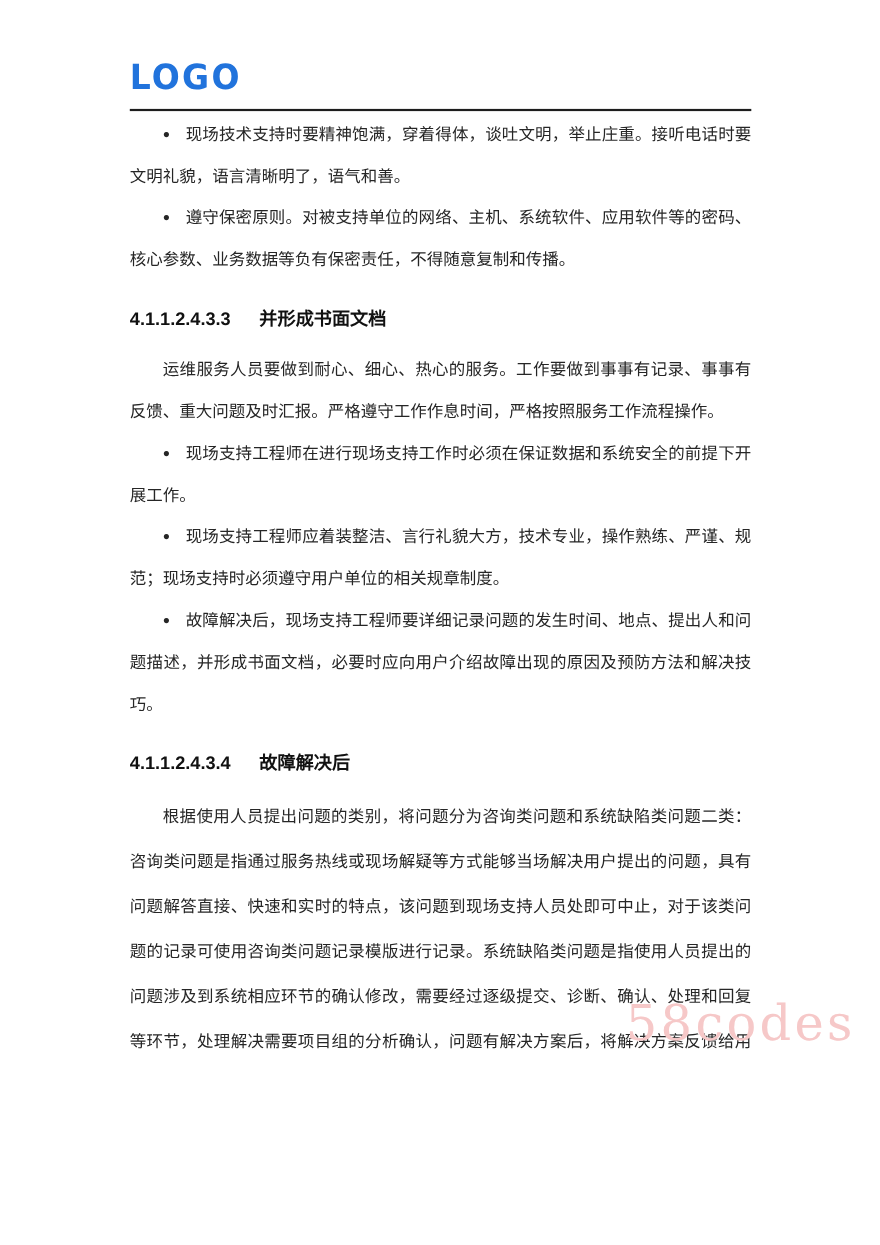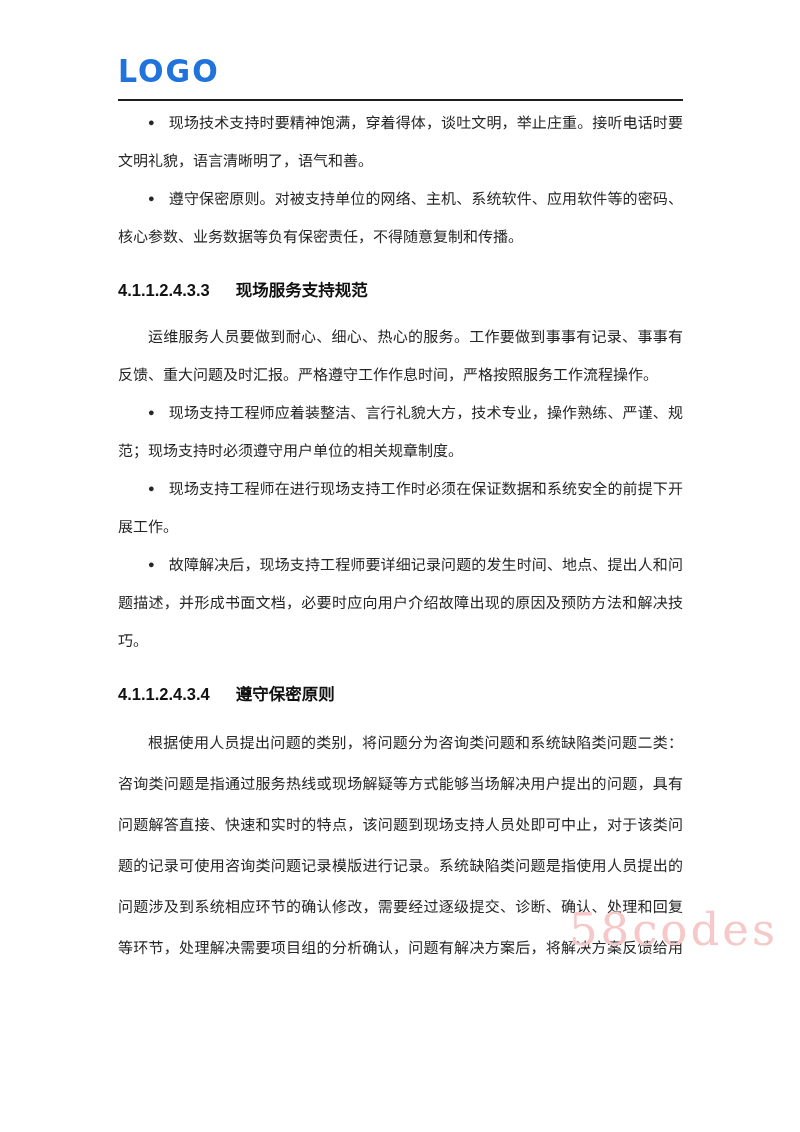--- a/index.html
+++ b/index.html
@@ -112,32 +112,32 @@
     <div class="logo">LOGO</div>
     <hr class="header-rule">
   </div>
 
   <div class="content">
 
     <p class="bullet"><span class="bullet-dot">●</span><span>现场技术支持时要精神饱满，穿着得体，谈吐文明，举止庄重。接听电话时要文明礼貌，语言清晰明了，语气和善。</span></p>
 
     <p class="bullet"><span class="bullet-dot">●</span><span>遵守保密原则。对被支持单位的网络、主机、系统软件、应用软件等的密码、核心参数、业务数据等负有保密责任，不得随意复制和传播。</span></p>
 
-    <h3 class="section-heading"><span class="heading-number">4.1.1.2.4.3.3</span><span class="heading-title">现场服务支持规范</span></h3>
+    <h3 class="section-heading"><span class="heading-number">4.1.1.2.4.3.3</span><span class="heading-title">并形成书面文档</span></h3>
 
     <p class="para">运维服务人员要做到耐心、细心、热心的服务。工作要做到事事有记录、事事有反馈、重大问题及时汇报。严格遵守工作作息时间，严格按照服务工作流程操作。</p>
 
+    <p class="bullet"><span class="bullet-dot">●</span><span>现场支持工程师在进行现场支持工作时必须在保证数据和系统安全的前提下开展工作。</span></p>
+
     <p class="bullet"><span class="bullet-dot">●</span><span>现场支持工程师应着装整洁、言行礼貌大方，技术专业，操作熟练、严谨、规范；现场支持时必须遵守用户单位的相关规章制度。</span></p>
-
-    <p class="bullet"><span class="bullet-dot">●</span><span>现场支持工程师在进行现场支持工作时必须在保证数据和系统安全的前提下开展工作。</span></p>
 
 
     <p class="bullet"><span class="bullet-dot">●</span><span>故障解决后，现场支持工程师要详细记录问题的发生时间、地点、提出人和问题描述，并形成书面文档，必要时应向用户介绍故障出现的原因及预防方法和解决技巧。</span></p>
 
-    <h3 class="section-heading"><span class="heading-number">4.1.1.2.4.3.4</span><span class="heading-title">遵守保密原则</span></h3>
+    <h3 class="section-heading"><span class="heading-number">4.1.1.2.4.3.4</span><span class="heading-title">故障解决后</span></h3>
 
     <p class="para loose">根据使用人员提出问题的类别，将问题分为咨询类问题和系统缺陷类问题二类：咨询类问题是指通过服务热线或现场解疑等方式能够当场解决用户提出的问题，具有问题解答直接、快速和实时的特点，该问题到现场支持人员处即可中止，对于该类问题的记录可使用咨询类问题记录模版进行记录。系统缺陷类问题是指使用人员提出的问题涉及到系统相应环节的确认修改，需要经过逐级提交、诊断、确认、处理和回复等环节，处理解决需要项目组的分析确认，问题有解决方案后，将解决方案反馈给用户。具体提交</p>
 
   </div>
 
   <div class="page-number">第71页</div>
 
   <div class="watermark">58codes</div>
 
 </div>

